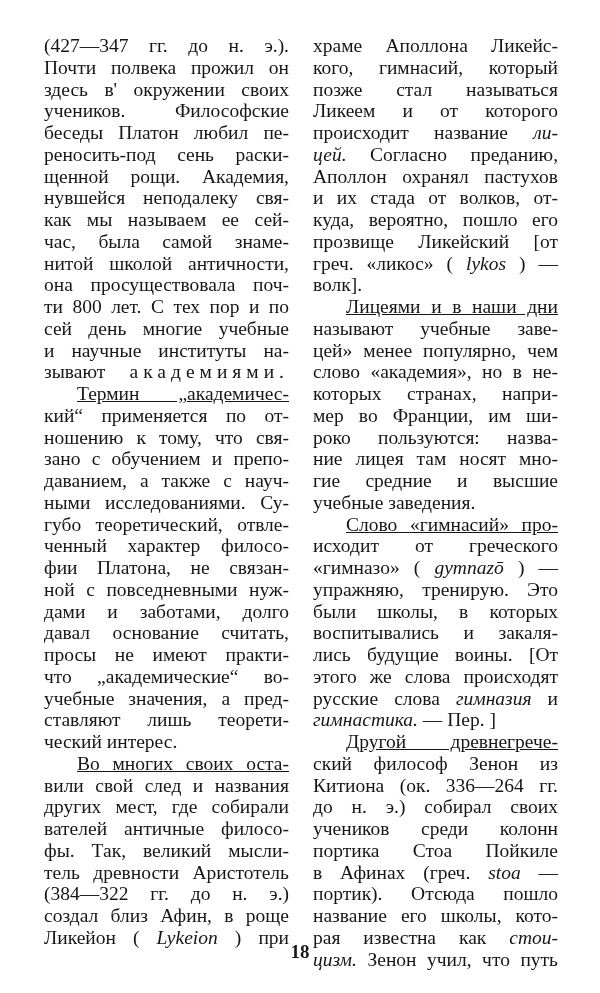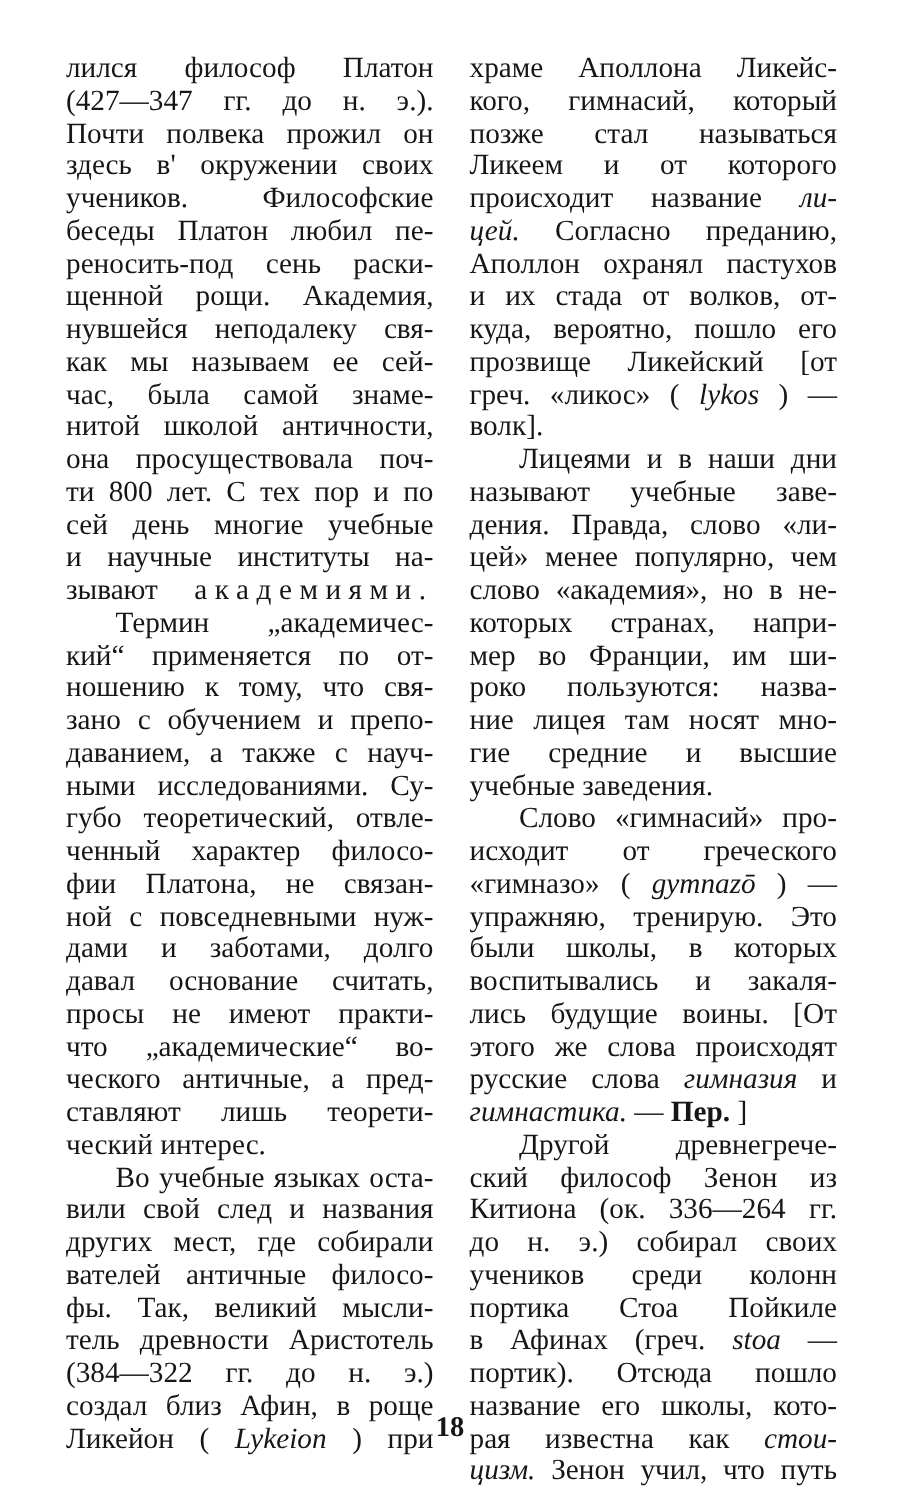--- a/index.html
+++ b/index.html
@@ -4,32 +4,31 @@
   <style>
     html, body { margin: 0; padding: 0; background: #ffffff; }
     body { width: 600px; height: 993px; position: relative; overflow: hidden;
            font-family: "Liberation Serif", "DejaVu Serif", serif; color: #161616; }
     .col { position: absolute; top: 35px; width: 245px; }
     .col.left { left: 44px; }
     .col.right { left: 313px; }
     .line { height: 21.75px; line-height: 21.75px; font-size: 19.5px; white-space: nowrap;
             text-align: justify; text-align-last: justify; overflow: visible; }
     .line.last { text-align-last: left; }
-    .line.indent { padding-left: 33px; }
+    .line.indent { padding-left: 33px; text-decoration: underline; }
     .it { font-style: italic; }
-    .b { font-weight: bold; }
+    .b { font-weight: normal; }
     .spaced { letter-spacing: 5px; }
     .page-num { position: absolute; top: 941px; left: 0; width: 600px; text-align: center;
                 font-size: 19px; font-weight: bold; }
   </style>
 </head>
 <body>
 
 <div class="col left" id="left-col">
-    <div class="line"><span>лился философ Платон</span> </div>
     <div class="line"><span>(427—347 гг. до н. э.).</span> </div>
     <div class="line"><span>Почти полвека прожил он</span> </div>
     <div class="line"><span>здесь в' окружении своих</span> </div>
     <div class="line"><span>учеников. Философские</span> </div>
     <div class="line"><span>беседы Платон любил пе-</span> </div>
     <div class="line"><span>реносить-под сень раски-</span> </div>
     <div class="line"><span>щенной рощи. Академия,</span> </div>
     <div class="line"><span>нувшейся неподалеку свя-</span> </div>
     <div class="line"><span>как мы называем ее сей-</span> </div>
     <div class="line"><span>час, была самой знаме-</span> </div>
@@ -46,24 +45,24 @@
     <div class="line"><span>даванием, а также с науч-</span> </div>
     <div class="line"><span>ными исследованиями. Су-</span> </div>
     <div class="line"><span>губо теоретический, отвле-</span> </div>
     <div class="line"><span>ченный характер филосо-</span> </div>
     <div class="line"><span>фии Платона, не связан-</span> </div>
     <div class="line"><span>ной с повседневными нуж-</span> </div>
     <div class="line"><span>дами и заботами, долго</span> </div>
     <div class="line"><span>давал основание считать,</span> </div>
     <div class="line"><span>просы не имеют практи-</span> </div>
     <div class="line"><span>что „академические“ во-</span> </div>
-    <div class="line"><span>ческого античные, а пред-</span> </div>
+    <div class="line"><span>учебные значения, а пред-</span> </div>
     <div class="line"><span>ставляют лишь теорети-</span> </div>
     <div class="line last"><span>ческий интерес.</span> </div>
-    <div class="line indent"><span>Во учебные языках оста-</span> </div>
+    <div class="line indent"><span>Во многих своих оста-</span> </div>
     <div class="line"><span>вили свой след и названия</span> </div>
     <div class="line"><span>других мест, где собирали</span> </div>
     <div class="line"><span>вателей античные филосо-</span> </div>
     <div class="line"><span>фы. Так, великий мысли-</span> </div>
     <div class="line"><span>тель древности Аристотель</span> </div>
     <div class="line"><span>(384—322 гг. до н. э.)</span> </div>
     <div class="line"><span>создал близ Афин, в роще</span> </div>
     <div class="line"><span>Ликейон (</span> <span class="it">Lykeion</span> <span>) при</span> </div>
   </div>
 <div class="col right" id="right-col">
@@ -74,21 +73,20 @@
     <div class="line"><span>происходит название</span> <span class="it">ли-</span> </div>
     <div class="line"><span class="it">цей.</span> <span> Согласно преданию,</span> </div>
     <div class="line"><span>Аполлон охранял пастухов</span> </div>
     <div class="line"><span>и их стада от волков, от-</span> </div>
     <div class="line"><span>куда, вероятно, пошло его</span> </div>
     <div class="line"><span>прозвище Ликейский [от</span> </div>
     <div class="line"><span>греч. «ликос» (</span> <span class="it">lykos</span> <span>) —</span> </div>
     <div class="line last"><span>волк].</span> </div>
     <div class="line indent"><span>Лицеями и в наши дни</span> </div>
     <div class="line"><span>называют учебные заве-</span> </div>
-    <div class="line"><span>дения. Правда, слово «ли-</span> </div>
     <div class="line"><span>цей» менее популярно, чем</span> </div>
     <div class="line"><span>слово «академия», но в не-</span> </div>
     <div class="line"><span>которых странах, напри-</span> </div>
     <div class="line"><span>мер во Франции, им ши-</span> </div>
     <div class="line"><span>роко пользуются: назва-</span> </div>
     <div class="line"><span>ние лицея там носят мно-</span> </div>
     <div class="line"><span>гие средние и высшие</span> </div>
     <div class="line last"><span>учебные заведения.</span> </div>
     <div class="line indent"><span>Слово «гимнасий» про-</span> </div>
     <div class="line"><span>исходит от греческого</span> </div>

